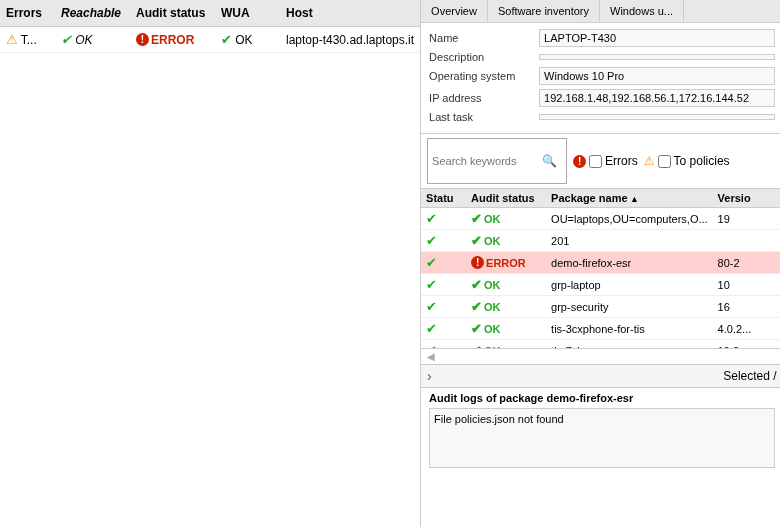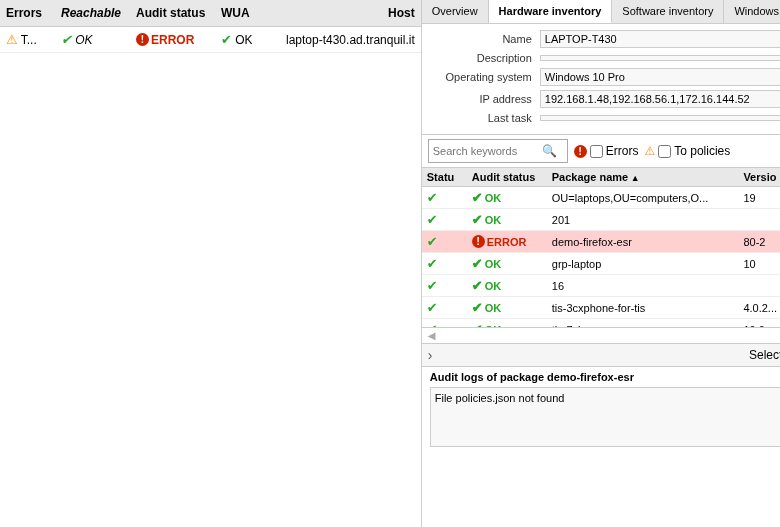--- a/index.html
+++ b/index.html
@@ -23,21 +23,21 @@
     }
     .table-header .col, .table-row .col {
       padding: 2px 4px;
       overflow: hidden;
       white-space: nowrap;
     }
     .col-status { width: 55px; }
     .col-reachable { width: 75px; font-style: italic; }
     .col-audit { width: 85px; }
     .col-wua { width: 65px; }
-    .col-host { flex: 1; text-align: right; }
+    .col-host { flex: 1; }
 
     .table-row {
       display: flex;
       align-items: center;
       border-bottom: 1px solid #eee;
       padding: 3px 2px;
     }
 
     
     .right-panel {
@@ -71,21 +71,20 @@
     .form-area {
       padding: 6px 8px;
       border-bottom: 1px solid #ccc;
     }
     .form-row {
       display: flex;
       align-items: center;
       margin-bottom: 4px;
     }
     .form-label {
-      text-align: right;
       width: 110px;
       padding-right: 8px;
       color: #333;
       font-size: 11px;
       flex-shrink: 0;
     }
     .form-value {
       flex: 1;
       background: #f8f8f8;
       border: 1px solid #ccc;
@@ -99,21 +98,21 @@
       align-items: center;
       padding: 4px 6px;
       border-bottom: 1px solid #ccc;
       gap: 6px;
     }
     .search-box {
       display: flex;
       align-items: center;
       border: 1px solid #aaa;
       background: #fff;
-      padding: 4px 4px;
+      padding: 15px 4px;
       width: 140px;
     }
     .search-box input {
       border: none;
       outline: none;
       font-size: 11px;
       width: 110px;
     }
     .filter-item {
       display: flex;
@@ -211,29 +210,28 @@
     <div class="col col-audit">
       <span class="badge-error">
         <span style="background:#cc2200;color:#fff;border-radius:50%;width:13px;height:13px;display:inline-flex;align-items:center;justify-content:center;font-weight:bold;font-size:10px;">!</span>
         <span>ERROR</span>
       </span>
     </div>
     <div class="col col-wua">
       <span class="icon-ok">✔</span>
       <span>OK</span>
     </div>
-    <div class="col col-host">laptop-t430.ad.tranquil.it</div>
+    <div class="col col-host">laptop-t430.ad.laptops.it</div>
   </div>
 </div>
 
 <div class="right-panel">
 
   <div class="tabs">
     <div class="tab">Overview</div>
-    <div class="tab active">Hardware inventory</div>
     <div class="tab">Software inventory</div>
     <div class="tab">Windows u...</div>
   </div>
 
   <div class="form-area">
     <div class="form-row">
       <div class="form-label">Name</div>
       <div class="form-value">LAPTOP-T430</div>
     </div>
     <div class="form-row">
@@ -300,20 +298,21 @@
         </div>
         <div class="pkg-row">
           <div class="pkg-col pkg-col-status"><span class="icon-ok">✔</span></div>
           <div class="pkg-col pkg-col-audit"><span class="badge-ok"><span class="icon-ok">✔</span> OK</span></div>
           <div class="pkg-col pkg-col-name">grp-laptop</div>
           <div class="pkg-col pkg-col-version">10</div>
         </div>
         <div class="pkg-row">
           <div class="pkg-col pkg-col-status"><span class="icon-ok">✔</span></div>
           <div class="pkg-col pkg-col-audit"><span class="badge-ok"><span class="icon-ok">✔</span> OK</span></div>
+          <div class="pkg-col pkg-col-name">grp-security</div>
           <div class="pkg-col pkg-col-version">16</div>
         </div>
         <div class="pkg-row">
           <div class="pkg-col pkg-col-status"><span class="icon-ok">✔</span></div>
           <div class="pkg-col pkg-col-audit"><span class="badge-ok"><span class="icon-ok">✔</span> OK</span></div>
           <div class="pkg-col pkg-col-name">tis-3cxphone-for-tis</div>
           <div class="pkg-col pkg-col-version">4.0.2...</div>
         </div>
         <div class="pkg-row">
           <div class="pkg-col pkg-col-status"><span class="icon-ok">✔</span></div>

